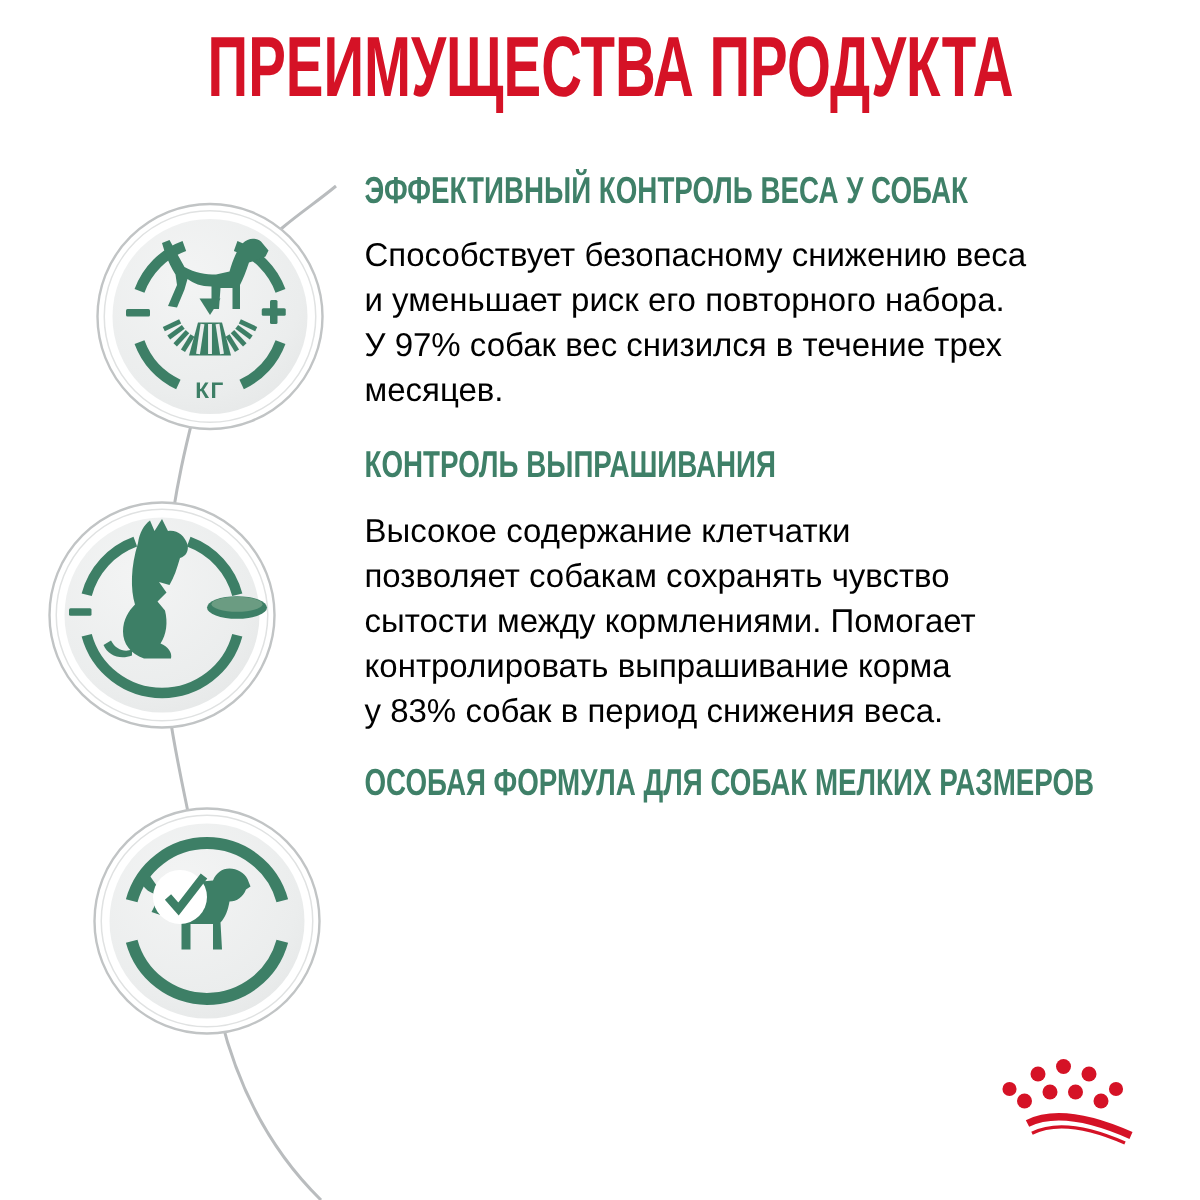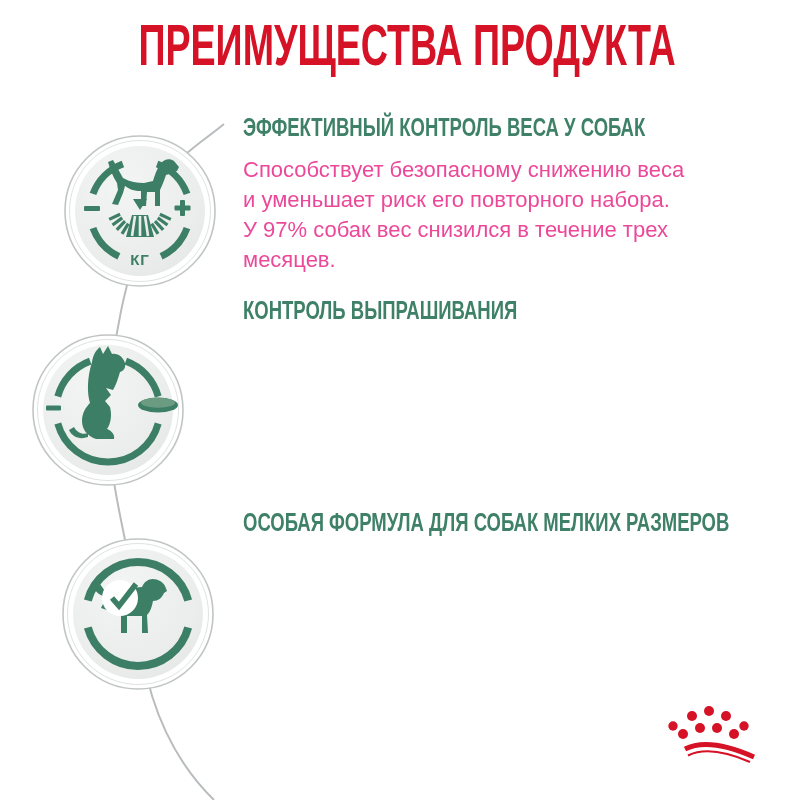--- a/index.html
+++ b/index.html
@@ -12,21 +12,21 @@
     display:inline-block;font-weight:700;font-size:57px;line-height:1;color:#d51226;
     transform:scaleX(.66);transform-origin:50% 0;
   }
   .svg-layer{position:absolute;left:0;top:0;width:800px;height:800px;}
   .sec-heading{
     position:absolute;left:243px;font-weight:700;font-size:25px;line-height:1.05;
     color:#3f8068;transform:scaleX(.74);transform-origin:0 0;white-space:nowrap;
   }
   .sec-body{
     position:absolute;left:243px;width:532px;font-size:22px;line-height:30px;
-    color:#ec4899;white-space:pre-line;
+    color:#000000;white-space:pre-line;
   }
   .h1{top:114px;} .h2{top:297px;} .h3{top:509px;}
   .b1{top:155px;} .b2{top:339px;} .b3{top:550px;}
 </style>
 </head>
 <body>
 
 <div class="canvas">
 
   <svg class="svg-layer" viewBox="0 0 800 800" aria-hidden="true">
@@ -128,16 +128,21 @@
     <span>ПРЕИМУЩЕСТВА ПРОДУКТА</span>
   </div>
 
   <div class="sec-heading h1">ЭФФЕКТИВНЫЙ КОНТРОЛЬ ВЕСА У СОБАК</div>
   <div class="sec-body b1">Способствует безопасному снижению веса
 и уменьшает риск его повторного набора.
 У 97% собак вес снизился в течение трех
 месяцев.</div>
 
   <div class="sec-heading h2">КОНТРОЛЬ ВЫПРАШИВАНИЯ</div>
+  <div class="sec-body b2">Высокое содержание клетчатки
+позволяет собакам сохранять чувство
+сытости между кормлениями. Помогает
+контролировать выпрашивание корма
+у 83% собак в период снижения веса.</div>
 
   <div class="sec-heading h3">ОСОБАЯ ФОРМУЛА ДЛЯ СОБАК МЕЛКИХ РАЗМЕРОВ</div>
 
 </div>
 
 </body></html>

